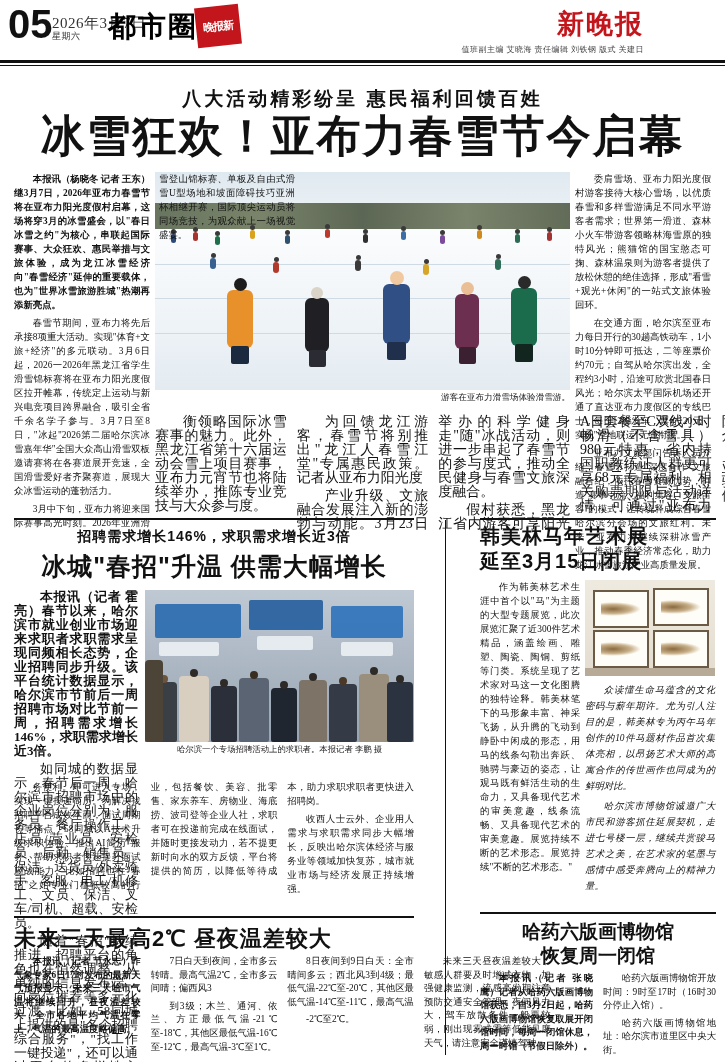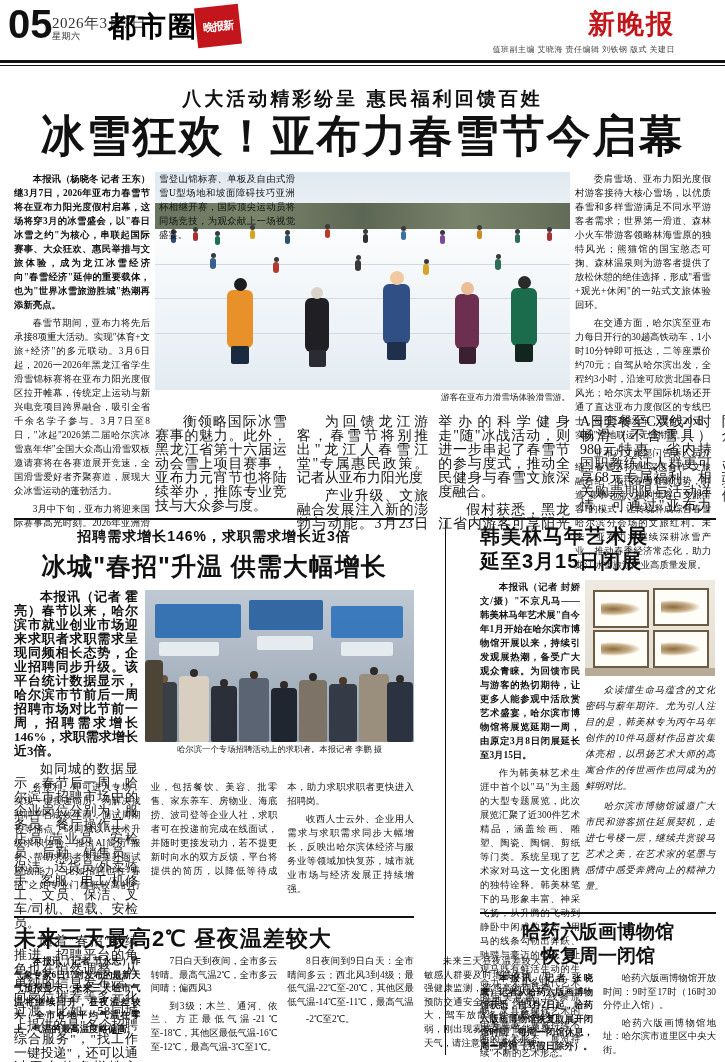--- a/index.html
+++ b/index.html
@@ -7,21 +7,21 @@
     width:725px;height:1062px;
     background:#ffffff;
     font-family:"Liberation Serif", serif;
     color:#111;
     overflow:hidden;
     position:relative;
   }
   .page{position:relative;width:725px;height:1062px;}
 
   
-  .masthead{position:absolute;left:0;top:0;width:654px;height:60px;padding-left:31px;}
+  .masthead{position:absolute;left:0;top:0;width:654px;height:60px;}
   .page-num{
     position:absolute;left:8px;top:4px;
     font-family:"Liberation Sans", sans-serif;
     font-size:40px;font-weight:bold;color:#111;line-height:40px;
   }
   .date-line{
     position:absolute;left:52px;top:14px;
     font-size:15px;color:#333;letter-spacing:.5px;
   }
   .weekday{
@@ -397,21 +397,20 @@
     <div class="art" style="left:8px;top:50px;width:52px;height:34px;">
         <i class="ink"></i>
       </div>
     <div class="art" style="left:68px;top:50px;width:52px;height:34px;">
         <i class="ink"></i>
       </div>
     <div style="position:absolute;left:0;bottom:0;width:100%;height:8px;background:#b7ab97;"></div>
   </div>
 
   <div class="hm-body1">
-    <p class="byline">本报讯（记者 封娇 文/摄）"不京凡马——韩美林马年艺术展"自今年1月开始在哈尔滨市博物馆开展以来，持续引发观展热潮，备受广大观众青睐。为回馈市民与游客的热切期待，让更多人能参观中活欣赏艺术盛宴，哈尔滨市博物馆将展览延期一周，由原定3月8日闭展延长至3月15日。</p>
     <p>作为韩美林艺术生涯中首个以"马"为主题的大型专题展览，此次展览汇聚了近300件艺术精品，涵盖绘画、雕塑、陶瓷、陶铜、剪纸等门类。系统呈现了艺术家对马这一文化图腾的独特诠释。韩美林笔下的马形象丰富、神采飞扬，从升腾的飞动到静卧中闲成的形态，用马的线条勾勒出奔跃、驰骋与豪迈的姿态，让观马既有鲜活生动的生命力，又具备现代艺术的审美意趣，线条流畅、又具备现代艺术的审美意趣。展览持续不断的艺术形态。展览持续"不断的艺术形态。"</p>
   </div>
   <div class="hm-body2">
     <p>众读懂生命马蕴含的文化密码与薪年期许。尤为引人注目的是，韩美林专为丙午马年创作的10件马题材作品首次集体亮相，以昂扬艺术大师的高寓合作的传世画作也同成为的鲜明对比。</p>
     <p>哈尔滨市博物馆诚邀广大市民和游客抓住延展契机，走进七号楼一层，继续共赏骏马艺术之美，在艺术家的笔墨与感情中感受奔腾向上的精神力量。</p>
   </div>
 
   <div class="wx-head">未来三天最高2℃  昼夜温差较大</div>
   <div class="wx-body">
     <p class="byline">本报讯（记者 节永志）昨气象专家6日17时发布的最新天气预报显示，未来三天哈市气温将继续回升，昼夜温差较大，全市各地平均气温在零上，气温的最高温度略偏高。</p>

